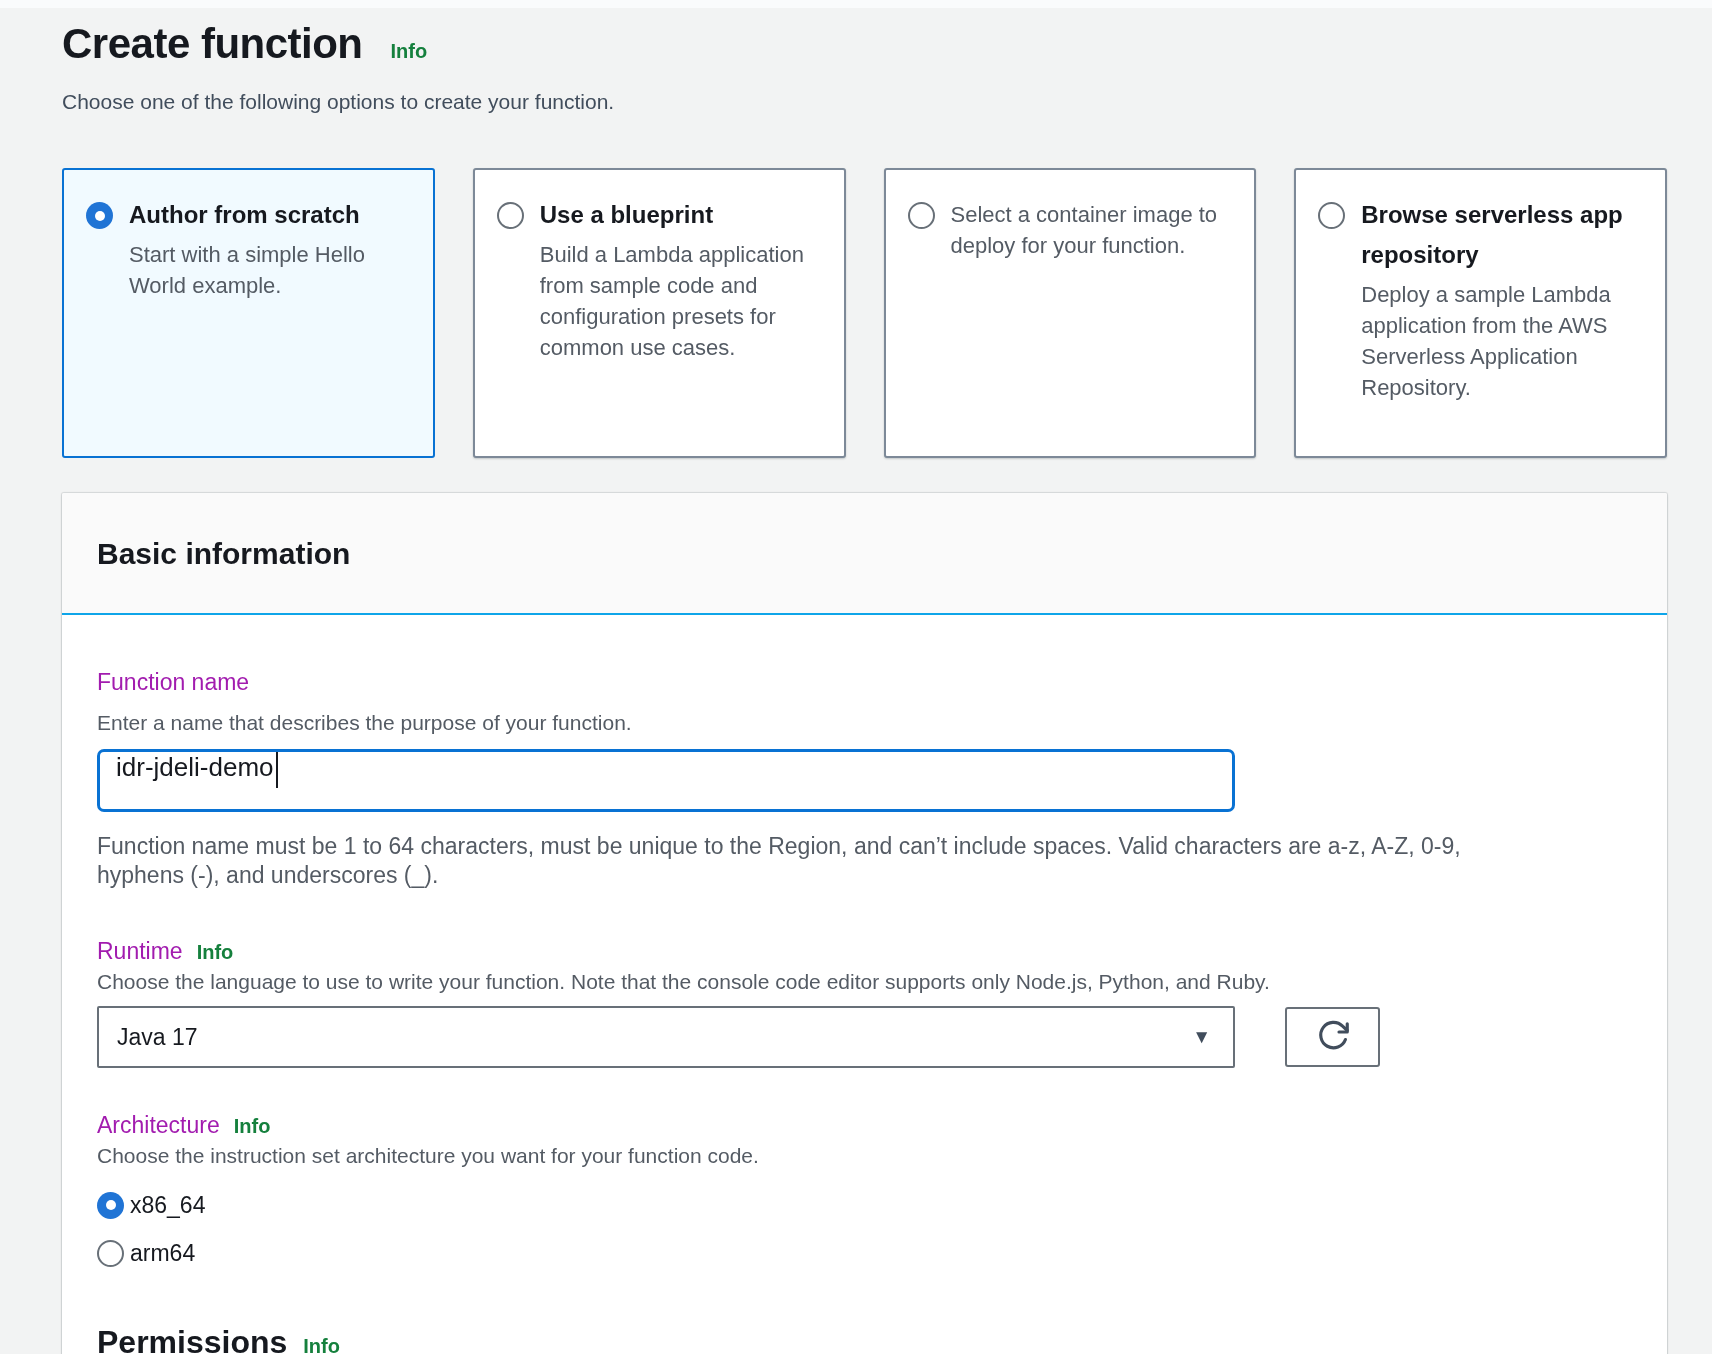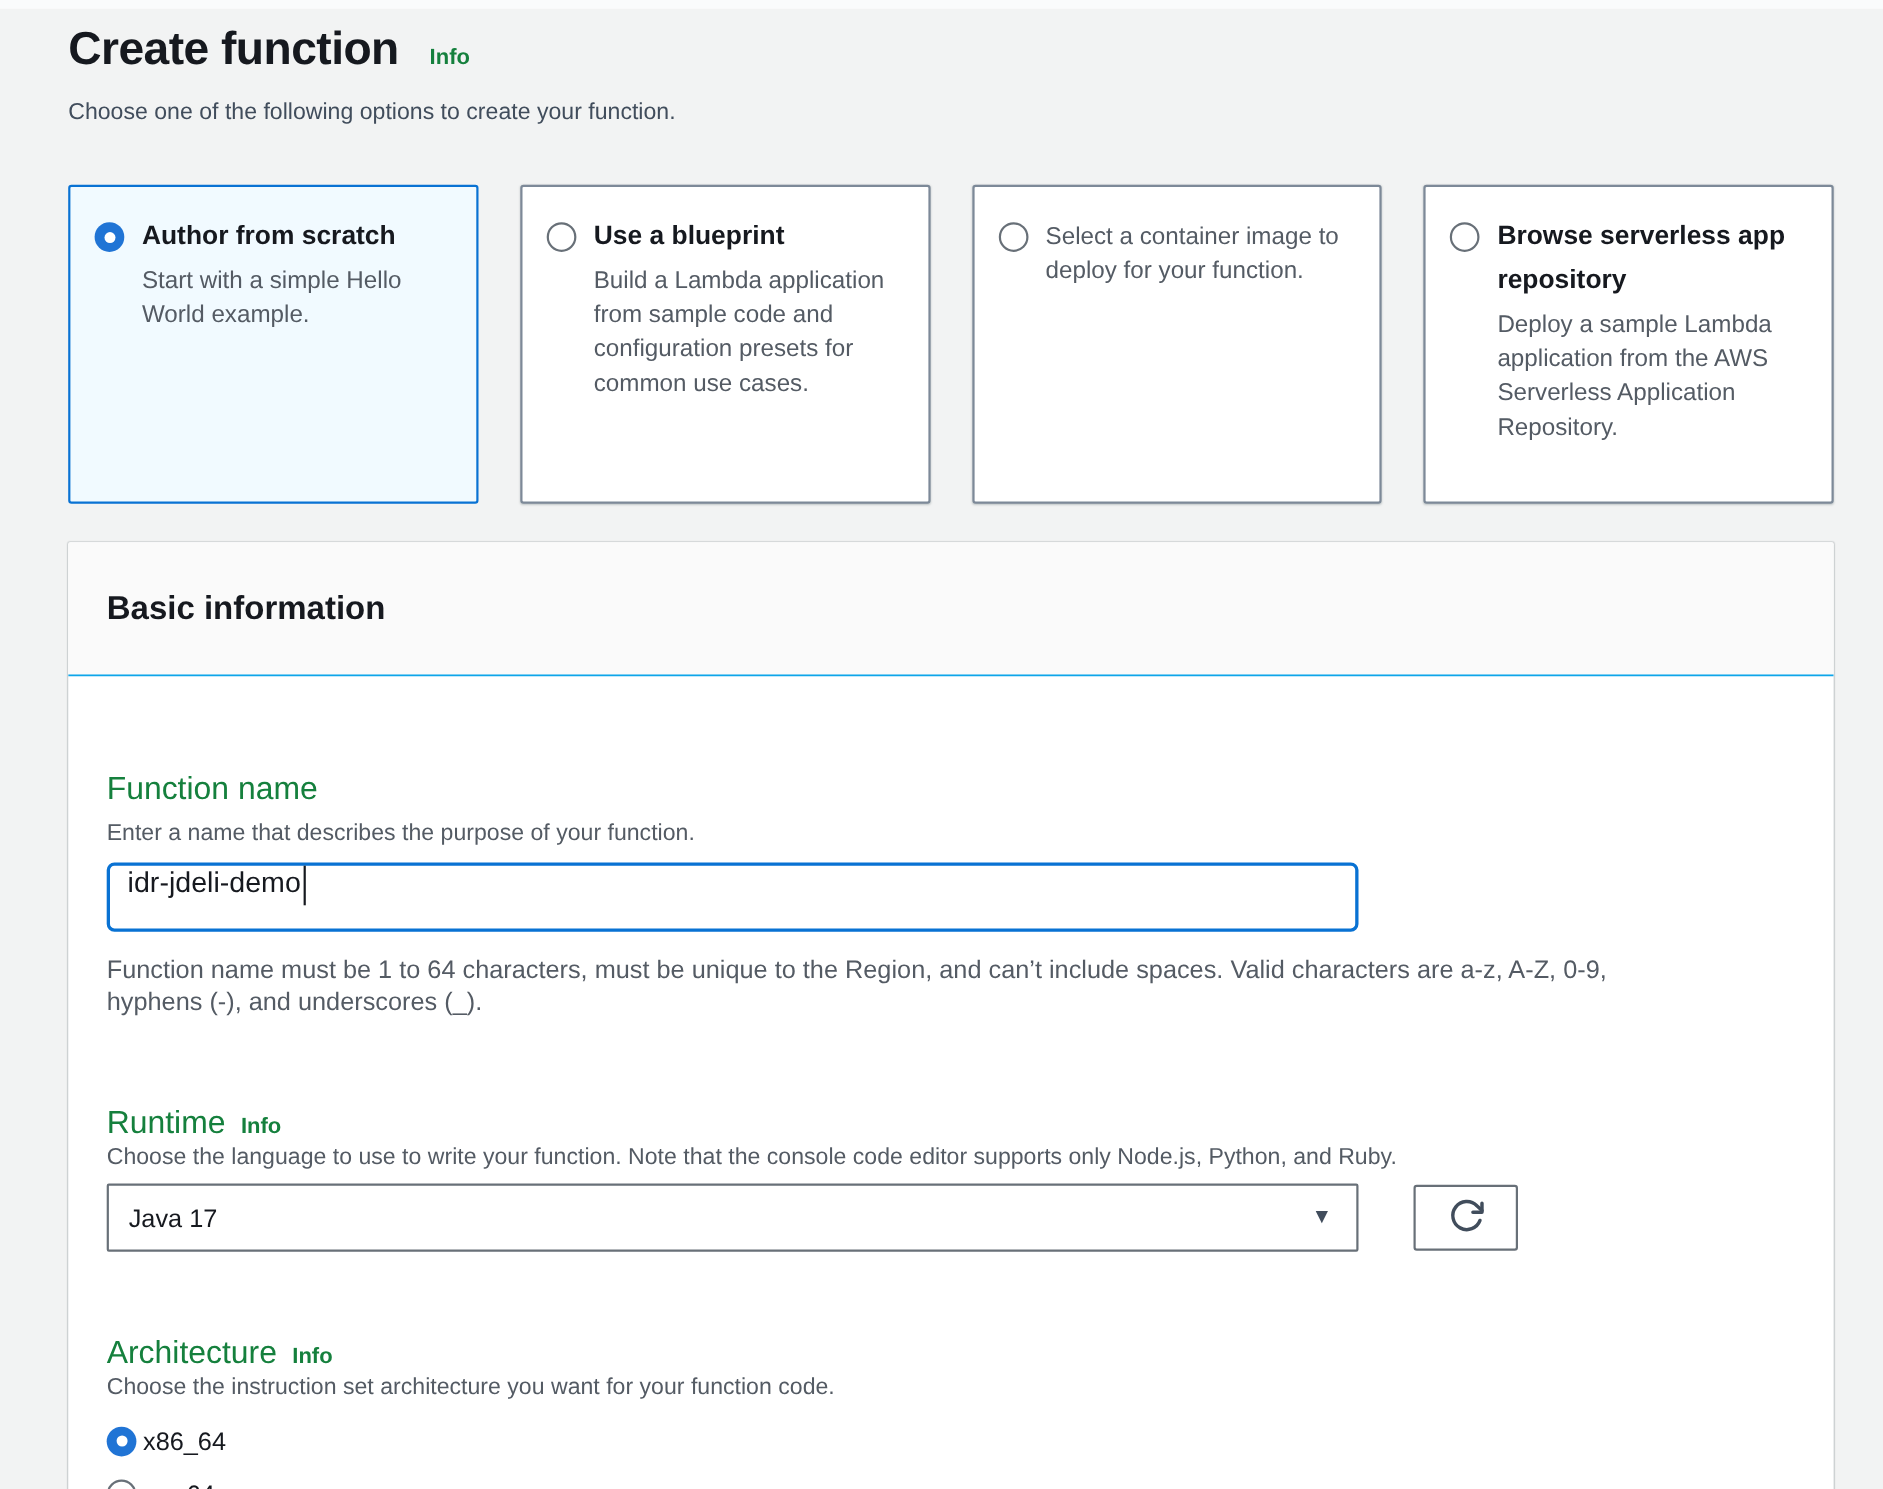--- a/index.html
+++ b/index.html
@@ -59,21 +59,21 @@
   .panel-header {
     background: #fafafa;
     border-bottom: 2px solid #0ea5e9;
     padding: 44px 35px 42px 35px;
     border-radius: 2px 2px 0 0;
   }
   .panel-heading { font-size: 30px; font-weight: 700; line-height: 34px; color: #16191f; }
   .panel-body { padding: 0 35px 40px 35px; }
 
   .field-label-row { display: flex; align-items: baseline; gap: 14px; }
-  .field-label { font-size: 29px; line-height: 30px; color: #15803d; margin-top: 35px; }
+  .field-label { font-size: 23px; line-height: 30px; color: #a21caf; }
   .field-info { font-size: 20px; }
   .field-desc { font-size: 21px; line-height: 28px; color: #545b64; }
   .helper-text { font-size: 23px; line-height: 29px; color: #545b64; }
 
   .m-top-52 { margin-top: 52px; }
   .m-top-46 { margin-top: 46px; }
   .m-top-42 { margin-top: 42px; }
   .m-top-12 { margin-top: 12px; }
   .m-top-10 { margin-top: 2px; }
   .m-top-20 { margin-top: 20px; }

